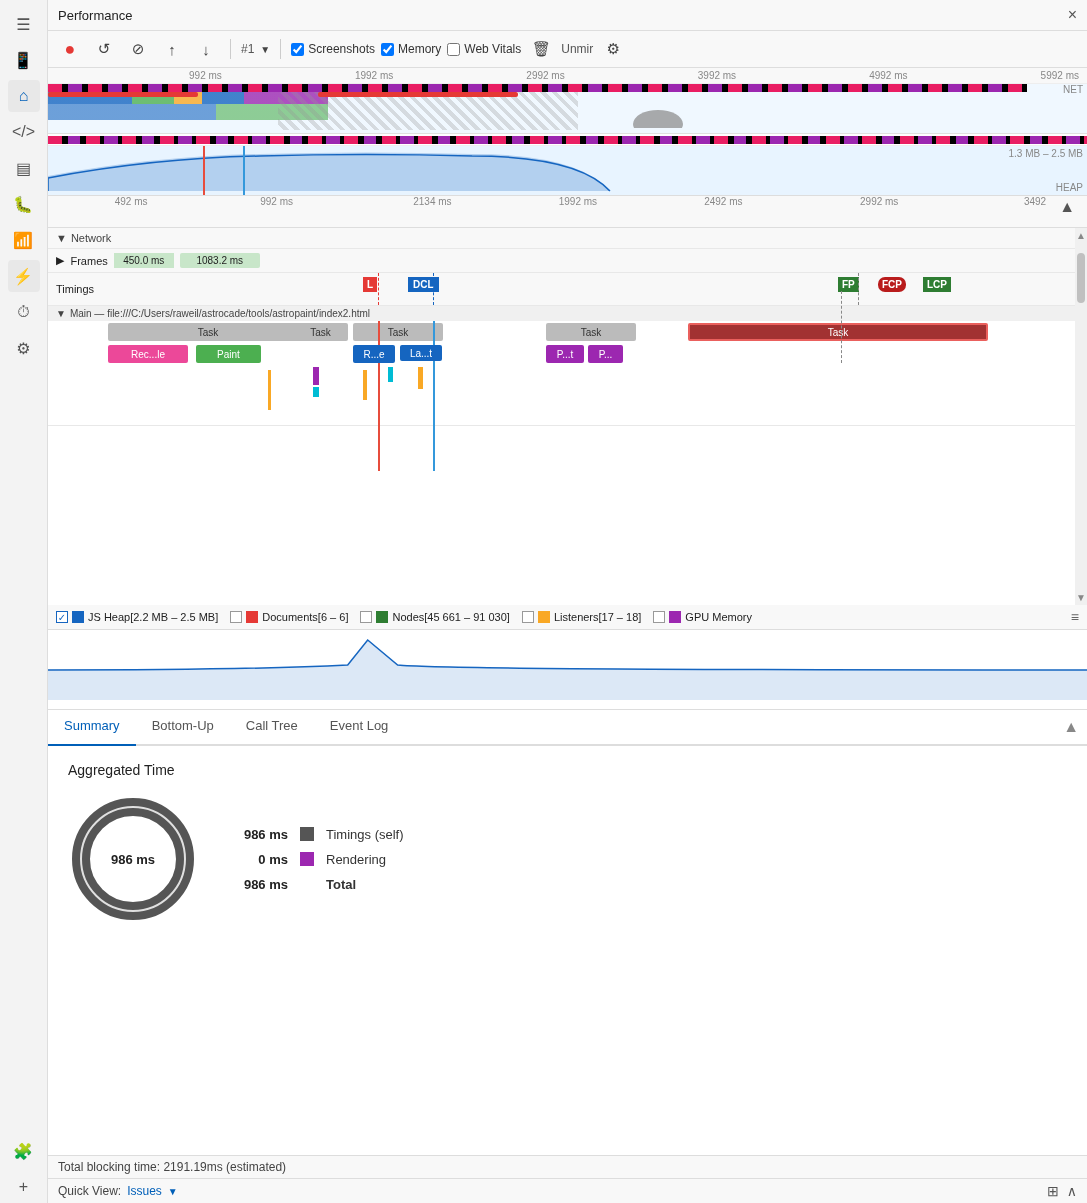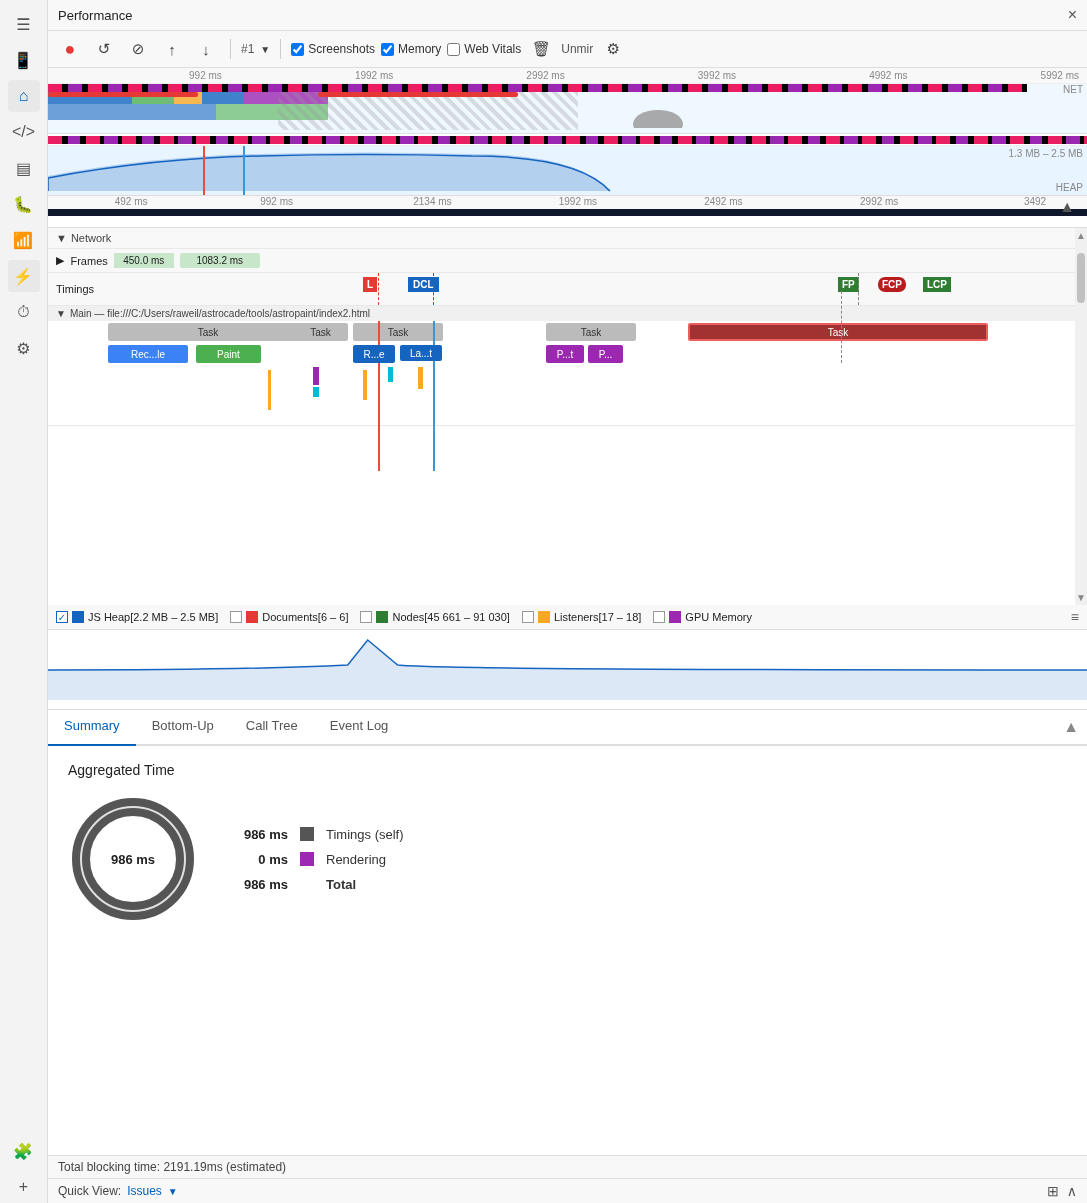--- a/index.html
+++ b/index.html
@@ -120,26 +120,26 @@
     
     .network-row {
       padding: 4px 8px 4px 20px;
       position: relative;
       height: 80px;
     }
 
     
     .time-ruler {
       display: flex;
-      border-bottom: 7px solid #0f172a;
+      border-bottom: 1px solid #0f172a;
       padding: 2px 0;
       font-size: 10px;
       color: #888;
       position: relative;
-      height: 20px;
+      height: 32px;
       background: #f8f8f8;
       flex-shrink: 0;
     }
     .time-tick {
       position: absolute;
       transform: translateX(-50%);
     }
 
     
     .memory-legend {
@@ -476,21 +476,21 @@
         <div style="position:absolute;left:640px;top:2px;width:300px;height:18px;background:#8B0000;border:2px solid #e53935;display:flex;align-items:center;justify-content:center;font-size:10px;color:#fff;border-radius:2px;opacity:0.8;">
             <span>Task</span>
           </div>
 
         <div style="position:absolute;left:793px;top:-30px;bottom:-20px;border-left:1px dashed #888;"></div>
         <div class="vline vline-red" style="left:330px;top:0;height:150px;"></div>
         <div class="vline vline-blue" style="left:385px;top:0;height:150px;"></div>
       </div>
 
       <div style="position:relative;height:22px;">
-        <div style="position:absolute;left:60px;top:2px;width:80px;height:18px;background:#3b82f6;display:flex;align-items:center;justify-content:center;font-size:10px;color:#fff;border-radius:2px;">
+        <div style="position:absolute;left:60px;top:2px;width:80px;height:18px;background:#ec4899;display:flex;align-items:center;justify-content:center;font-size:10px;color:#fff;border-radius:2px;">
             <span>Rec...le</span>
           </div>
         <div style="position:absolute;left:148px;top:2px;width:65px;height:18px;background:#4caf50;display:flex;align-items:center;justify-content:center;font-size:10px;color:#fff;border-radius:2px;">
             <span>Paint</span>
           </div>
         <div style="position:absolute;left:305px;top:2px;width:42px;height:18px;background:#1565C0;display:flex;align-items:center;justify-content:center;font-size:10px;color:#fff;border-radius:2px;">
             <span>R...e</span>
           </div>
         <div style="position:absolute;left:352px;top:2px;width:42px;height:16px;background:#1565C0;display:flex;align-items:center;justify-content:center;font-size:10px;color:#fff;border-radius:2px;">
             <span>La...t</span>

